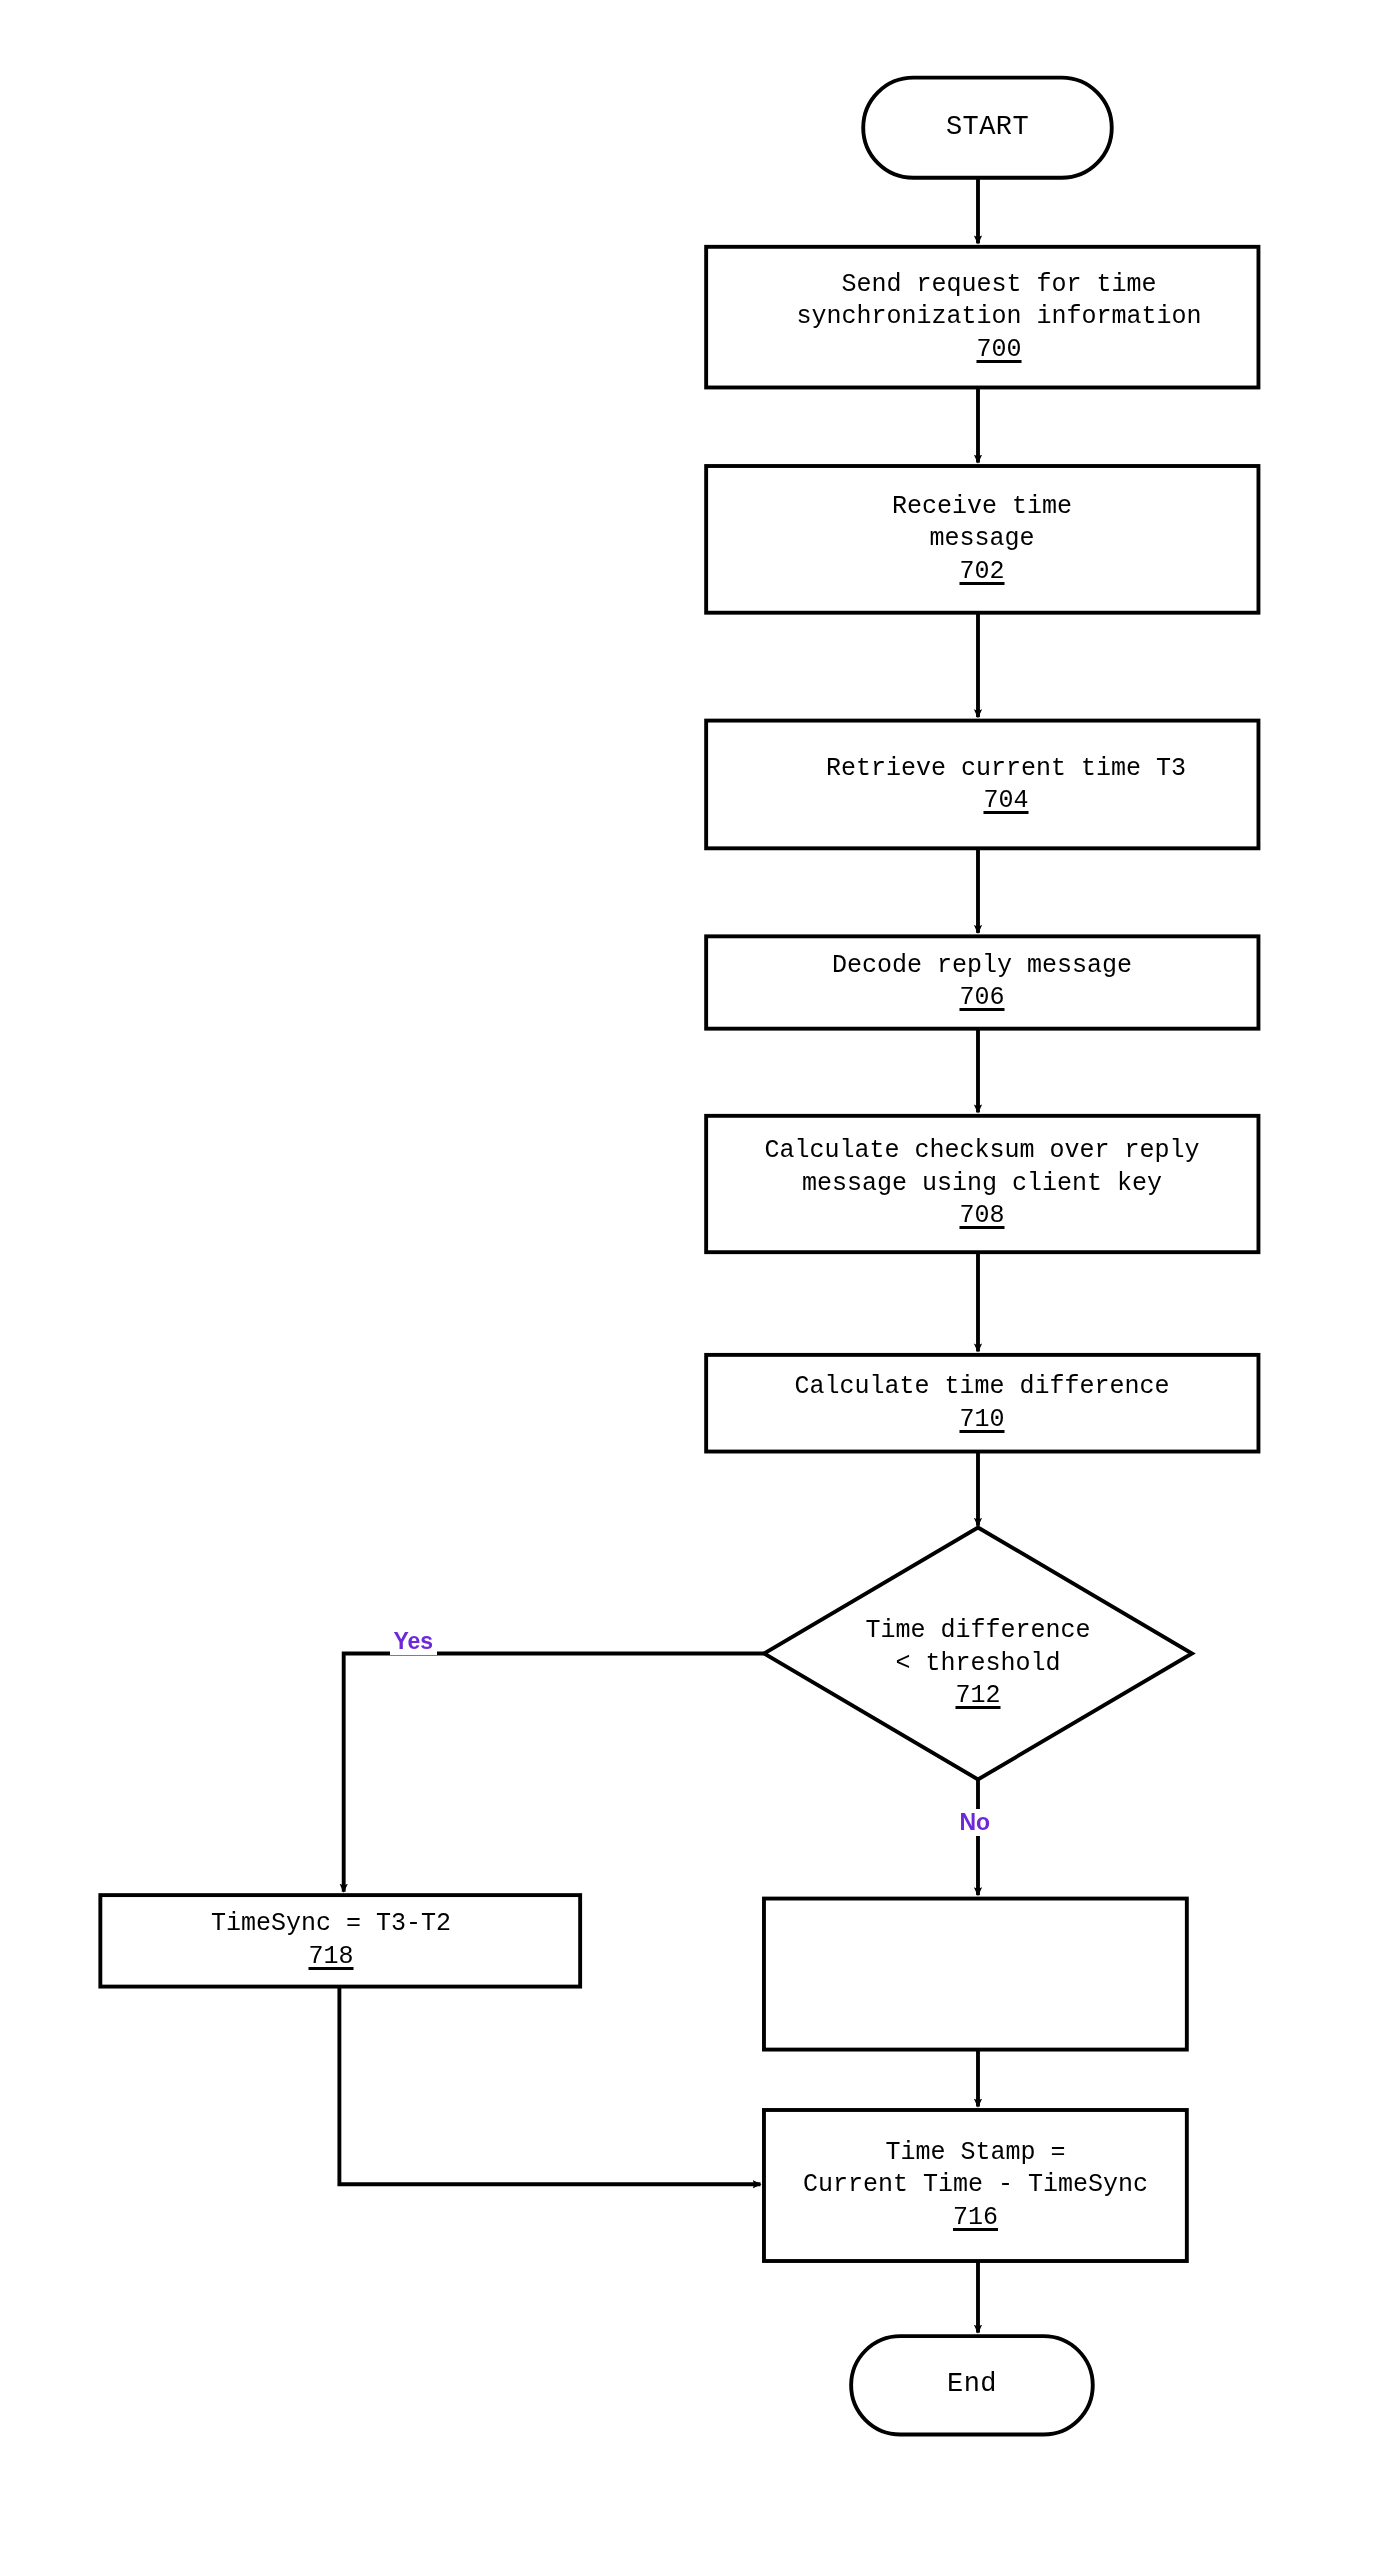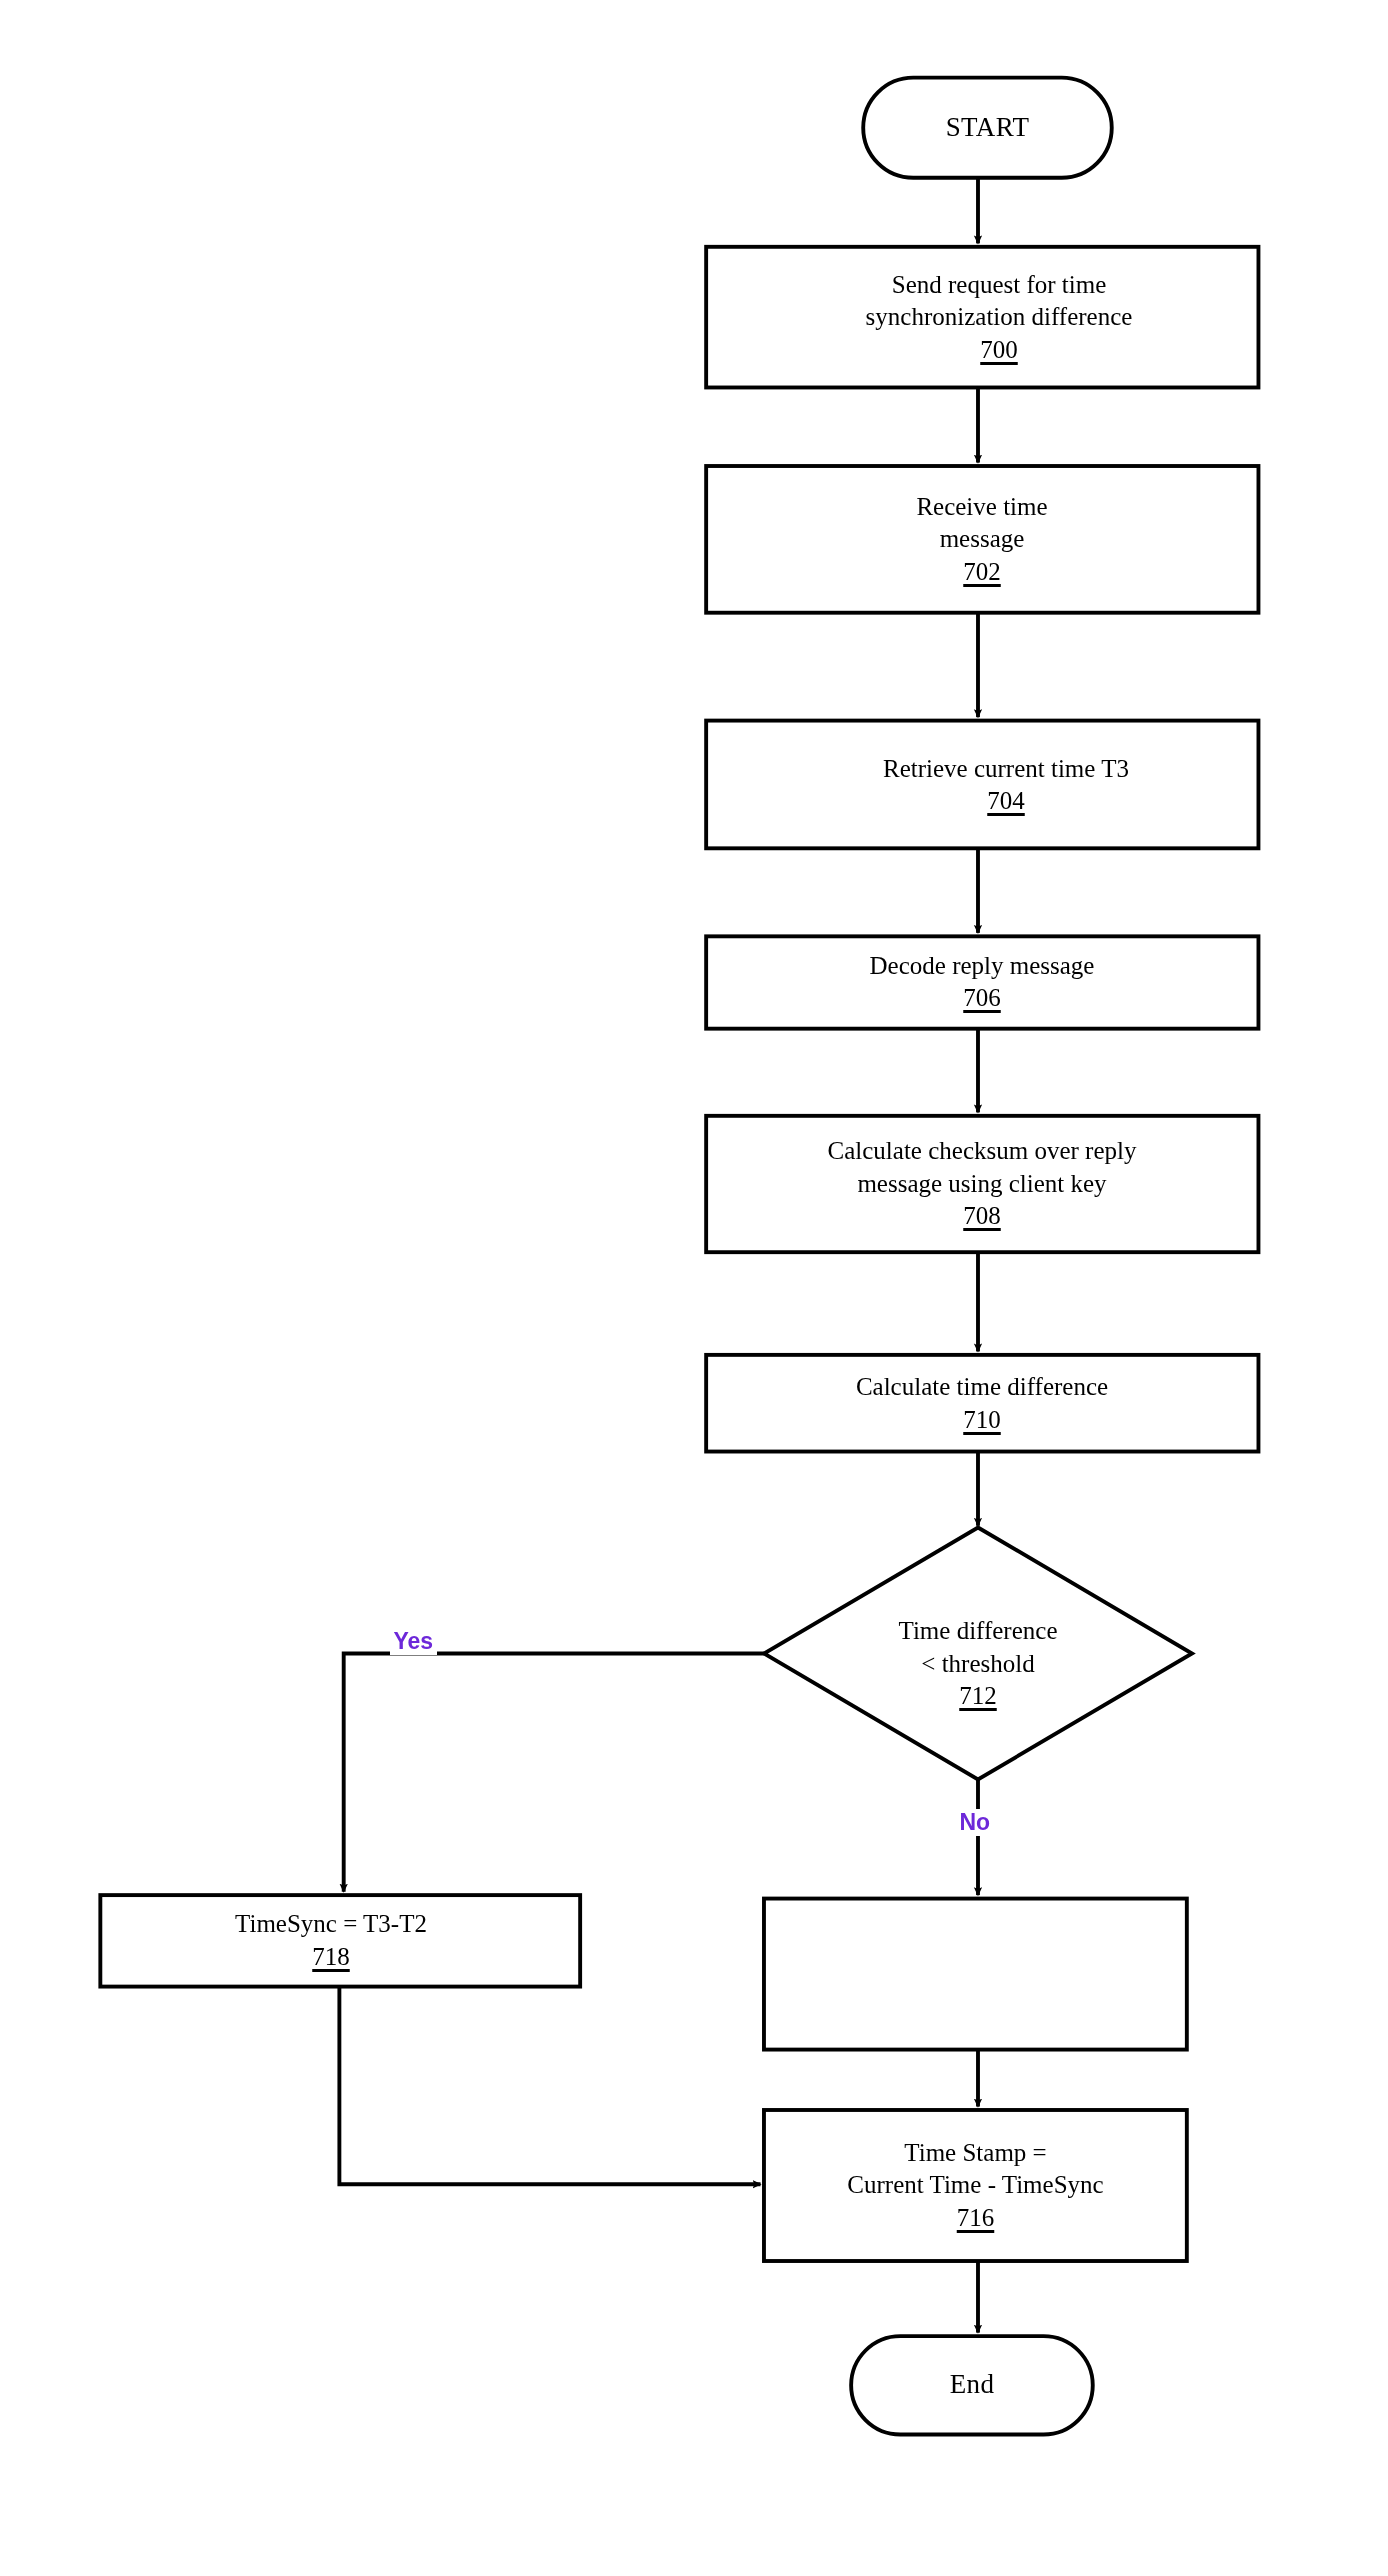--- a/index.html
+++ b/index.html
@@ -26,21 +26,21 @@
     height: 2576px;
   }
   .node-text {
     position: absolute;
     display: flex;
     flex-direction: column;
     align-items: center;
     justify-content: center;
     text-align: right;
     color: #000000;
-    font-family: Liberation Serif, serif;
+    font-family: Liberation Mono, monospace;
     font-size: 25px;
     line-height: 1.30;
     pointer-events: none;
     box-sizing: border-box;
   }
   .node-text .line {
     white-space: nowrap;
   }
   .ref-num {
     text-decoration: underline;
@@ -111,21 +111,21 @@
       <path d="M393,2302 L393,2531 L881,2531" marker-end="url(#arrowhead)"></path>
     </g>
   </svg>
 
   <div class="node-text terminal-text" style="left:863px; top:78px; width:249px; height:100px;">
     <span class="line">START</span>
   </div>
 
   <div class="node-text" style="left:706px; top:247px; width:552px; height:141px;padding-left:34px;">
     <span class="line">Send request for time</span>
-    <span class="line">synchronization difference</span>
+    <span class="line">synchronization information</span>
     <span class="line ref-num">700</span>
   </div>
 
   <div class="node-text" style="left:706px; top:466px; width:552px; height:147px;">
     <span class="line">Receive time</span>
     <span class="line">message</span>
     <span class="line ref-num">702</span>
   </div>
 
   <div class="node-text" style="left:706px; top:721px; width:552px; height:128px;margin-left:24px;">

